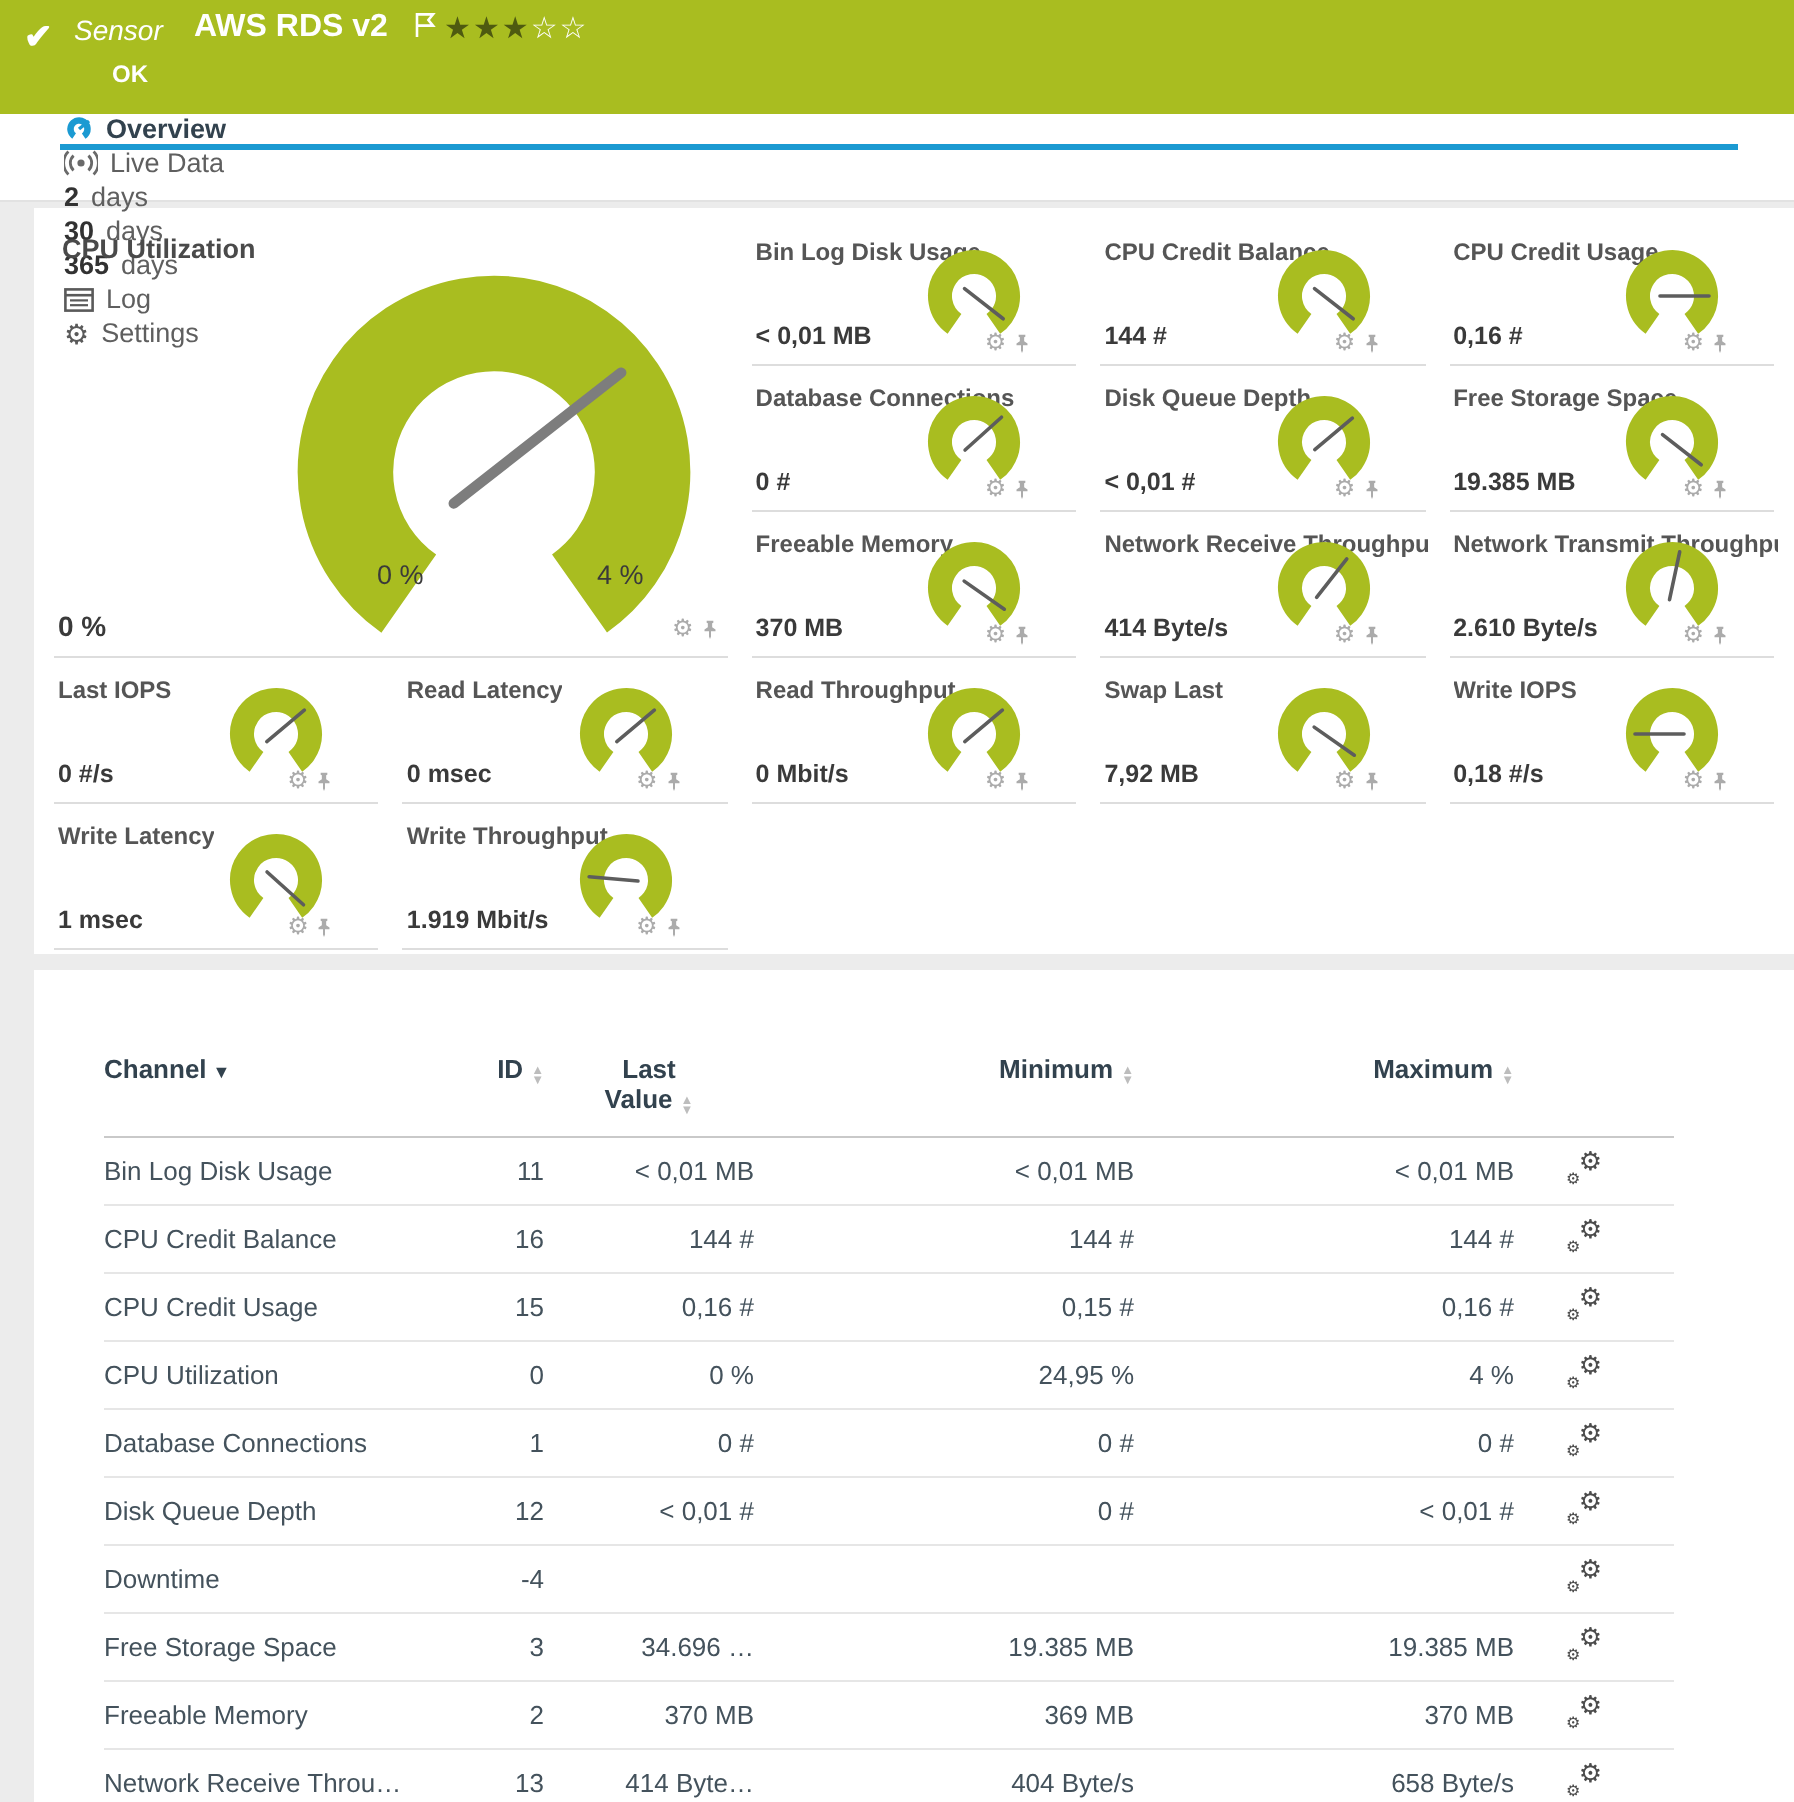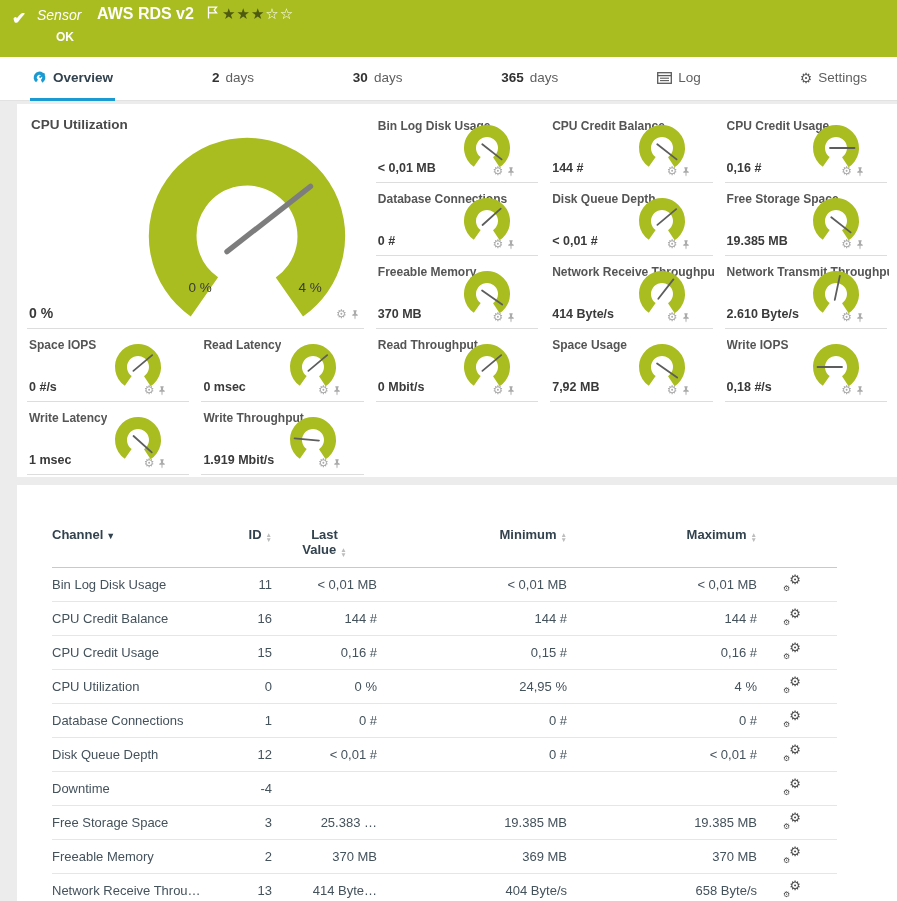--- a/index.html
+++ b/index.html
@@ -17,21 +17,21 @@
   .hdr .title{position:absolute;left:97px;top:5px;font-size:16px;font-weight:bold;}
   .hdr .flag{position:absolute;left:207px;top:6px;width:11px;height:13px;}
   .hdr .flag path{fill:none;stroke:#fff;stroke-width:1.3;}
   .hdr .stars{position:absolute;left:222px;top:5px;font-size:15px;letter-spacing:1px;}
   .hdr .stars .sf{color:#4e5a10;}
   .hdr .stars .se{color:#fff;}
   .hdr .ok{position:absolute;left:56px;top:30px;font-size:12px;font-weight:bold;}
   
   .tabs{height:43px;background:#fff;border-bottom:1px solid #e2e2e2;
         display:flex;align-items:stretch;justify-content:space-between;
-        padding:0 28px 0 30px;}
+        padding:0 28px 0 30px;flex-direction:column;}
   .tab{display:flex;align-items:center;gap:6px;color:#5f5f5f;cursor:pointer;
        font-size:13.5px;padding:0 2px;border-bottom:3px solid transparent;margin-bottom:-1px;}
   .tab .num{font-weight:bold;color:#323232;}
   .tab.active{border-bottom-color:#1b9ad2;color:#32424e;font-weight:bold;}
   .tab svg{display:block;}
   .tab .gearglyph{font-size:14px;color:#5a5a5a;line-height:1;}
   
   .panel{background:#fff;margin-left:17px;}
   .panel.gauges{margin-top:3px;padding:6px 10px 2px 10px;}
   .panel.table{margin-top:8px;padding:42px 60px 20px 35px;height:430px;}
@@ -92,20 +92,28 @@
 
 <div class="tabs">
   <div class="tab active">
     <svg width="15" height="15" viewBox="0 0 60 56">
       <circle cx="30" cy="28" r="17" fill="none" stroke="#1b9ad2" stroke-width="13" stroke-dasharray="86 107" transform="rotate(125 30 28)"></circle>
       <line x1="30" y1="28" x2="50" y2="12" stroke="#1b9ad2" stroke-width="7"></line>
     </svg>
     <span>Overview</span>
   </div>
   <div class="tab">
+    <svg width="17" height="13" viewBox="0 0 17 13">
+      <circle cx="8.5" cy="6.5" r="1.8" fill="#6a6a6a"></circle>
+      <path d="M4.8 2.8 A5 5 0 0 0 4.8 10.2 M2.2 0.8 A8 8 0 0 0 2.2 12.2" fill="none" stroke="#6a6a6a" stroke-width="1.4"></path>
+      <path d="M12.2 2.8 A5 5 0 0 1 12.2 10.2 M14.8 0.8 A8 8 0 0 1 14.8 12.2" fill="none" stroke="#6a6a6a" stroke-width="1.4"></path>
+    </svg>
+    <span>Live Data</span>
+  </div>
+  <div class="tab">
     <span class="num">2</span>
     <span>days</span>
   </div>
   <div class="tab">
     <span class="num">30</span>
     <span>days</span>
   </div>
   <div class="tab">
     <span class="num">365</span>
     <span>days</span>
@@ -274,21 +282,21 @@
     <div class="g-value">2.610 Byte/s</div>
     <div class="g-icons">
       <span class="gear">⚙</span>
       <svg class="pin" viewBox="0 0 12 12">
         <path d="M4 1h4v1.2l-.7.4V5l2 1.3v1.1H6.6v3.1L6 12l-.6-1.5V7.4H2.7V6.3L4.7 5V2.6L4 2.2z"></path>
       </svg>
     </div>
   </div>
 
   <div class="cell small">
-    <div class="g-title">Space IOPS</div>
+    <div class="g-title">Last IOPS</div>
     <svg class="g-svg" viewBox="0 0 60 56">
       <circle class="arc" cx="30" cy="27" r="17" transform="rotate(125 30 27)"></circle>
       <line class="needle" x1="24" y1="27" x2="48.5" y2="27" transform="rotate(-40 30 27)"></line>
     </svg>
     <div class="g-value">0 #/s</div>
     <div class="g-icons">
       <span class="gear">⚙</span>
       <svg class="pin" viewBox="0 0 12 12">
         <path d="M4 1h4v1.2l-.7.4V5l2 1.3v1.1H6.6v3.1L6 12l-.6-1.5V7.4H2.7V6.3L4.7 5V2.6L4 2.2z"></path>
       </svg>
@@ -319,21 +327,21 @@
     <div class="g-value">0 Mbit/s</div>
     <div class="g-icons">
       <span class="gear">⚙</span>
       <svg class="pin" viewBox="0 0 12 12">
         <path d="M4 1h4v1.2l-.7.4V5l2 1.3v1.1H6.6v3.1L6 12l-.6-1.5V7.4H2.7V6.3L4.7 5V2.6L4 2.2z"></path>
       </svg>
     </div>
   </div>
 
   <div class="cell small">
-    <div class="g-title">Space Usage</div>
+    <div class="g-title">Swap Last</div>
     <svg class="g-svg" viewBox="0 0 60 56">
       <circle class="arc" cx="30" cy="27" r="17" transform="rotate(125 30 27)"></circle>
       <line class="needle" x1="24" y1="27" x2="48.5" y2="27" transform="rotate(35 30 27)"></line>
     </svg>
     <div class="g-value">7,92 MB</div>
     <div class="g-icons">
       <span class="gear">⚙</span>
       <svg class="pin" viewBox="0 0 12 12">
         <path d="M4 1h4v1.2l-.7.4V5l2 1.3v1.1H6.6v3.1L6 12l-.6-1.5V7.4H2.7V6.3L4.7 5V2.6L4 2.2z"></path>
       </svg>
@@ -506,21 +514,21 @@
     <div class="c-ico">
       <span class="gears">
         <span class="g1">⚙</span><span class="g2">⚙</span>
       </span>
     </div>
   </div>
 
   <div class="trow">
     <div class="c-ch">Free Storage Space</div>
     <div class="c-id">3</div>
-    <div class="c-last">25.383 …</div>
+    <div class="c-last">34.696 …</div>
     <div class="c-min">19.385 MB</div>
     <div class="c-max">19.385 MB</div>
     <div class="c-ico">
       <span class="gears">
         <span class="g1">⚙</span><span class="g2">⚙</span>
       </span>
     </div>
   </div>
 
   <div class="trow">

